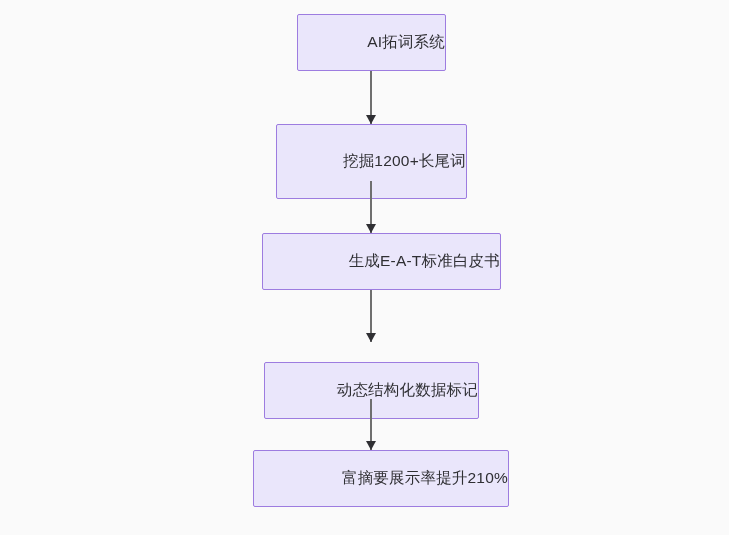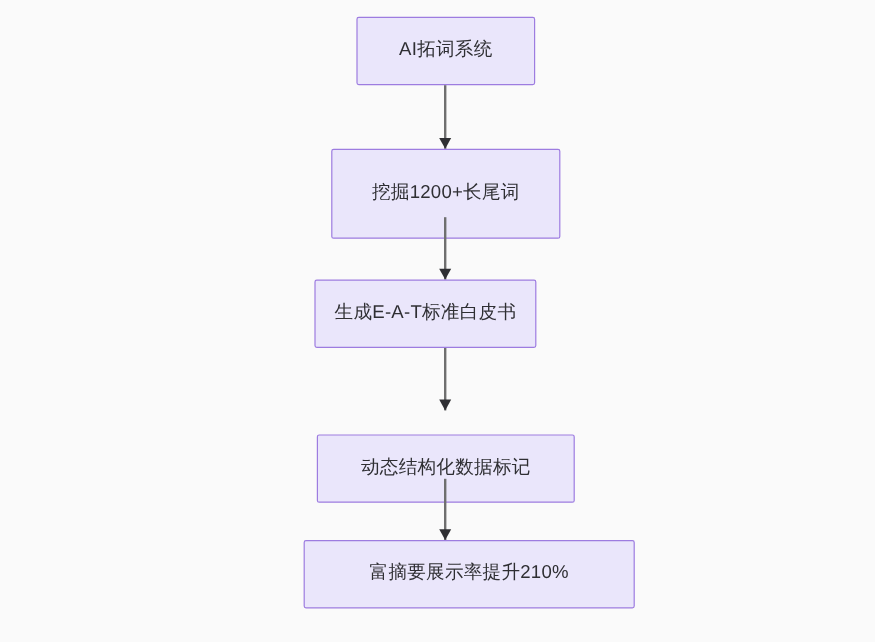--- a/index.html
+++ b/index.html
@@ -20,21 +20,21 @@
     background: #fafafa;
   }
   .node {
     position: absolute;
     box-sizing: border-box;
     background: #eae6fb;
     border: 1.6px solid #9d7ce0;
     border-radius: 2px;
     display: flex;
     align-items: center;
-    justify-content: center;
+    justify-content: flex-end;
     color: #2f2f33;
     font-size: 15.5px;
     line-height: 1;
     letter-spacing: 0.2px;
     white-space: nowrap;
   }
   .node-label {
     display: block;
     padding-bottom: 1px;
   }
@@ -78,35 +78,35 @@
 
   <div class="node" id="n2" style="left: 276px; top: 124px; width: 191px; height: 75px; background: rgb(234, 230, 251); border-color: rgb(157, 124, 224); color: rgb(47, 47, 51);">
     <span class="node-label">挖掘1200+长尾词</span>
   </div>
 
   <div class="edge" id="e2" style="left: 371px; top: 181px;">
     <div class="edge-line" style="height: 52px; background: rgb(111, 111, 111);"></div>
     <div class="edge-arrow" style="top: 43px; border-top-color: rgb(47, 47, 51);"></div>
   </div>
 
-  <div class="node" id="n3" style="left: 262px; top: 233px; width: 185px; height: 57px; background: rgb(234, 230, 251); border-color: rgb(157, 124, 224); color: rgb(47, 47, 51);">
+  <div class="node" id="n3" style="left: 262px; top: 233px; width: 239px; height: 57px; background: rgb(234, 230, 251); border-color: rgb(157, 124, 224); color: rgb(47, 47, 51);">
     <span class="node-label">生成E-A-T标准白皮书</span>
   </div>
 
   <div class="edge" id="e3" style="left: 371px; top: 290px;">
     <div class="edge-line" style="height: 52px; background: rgb(111, 111, 111);"></div>
     <div class="edge-arrow" style="top: 43px; border-top-color: rgb(47, 47, 51);"></div>
   </div>
 
   <div class="node" id="n4" style="left: 264px; top: 362px; width: 215px; height: 57px; background: rgb(234, 230, 251); border-color: rgb(157, 124, 224); color: rgb(47, 47, 51);">
     <span class="node-label">动态结构化数据标记</span>
   </div>
 
   <div class="edge" id="e4" style="left: 371px; top: 399px;">
     <div class="edge-line" style="height: 51px; background: rgb(111, 111, 111);"></div>
     <div class="edge-arrow" style="top: 42px; border-top-color: rgb(47, 47, 51);"></div>
   </div>
 
-  <div class="node" id="n5" style="left: 253px; top: 450px; width: 276px; height: 57px; background: rgb(234, 230, 251); border-color: rgb(157, 124, 224); color: rgb(47, 47, 51);">
+  <div class="node" id="n5" style="left: 253px; top: 450px; width: 256px; height: 57px; background: rgb(234, 230, 251); border-color: rgb(157, 124, 224); color: rgb(47, 47, 51);">
     <span class="node-label">富摘要展示率提升210%</span>
   </div>
 
 </div>
 
 </body></html>

